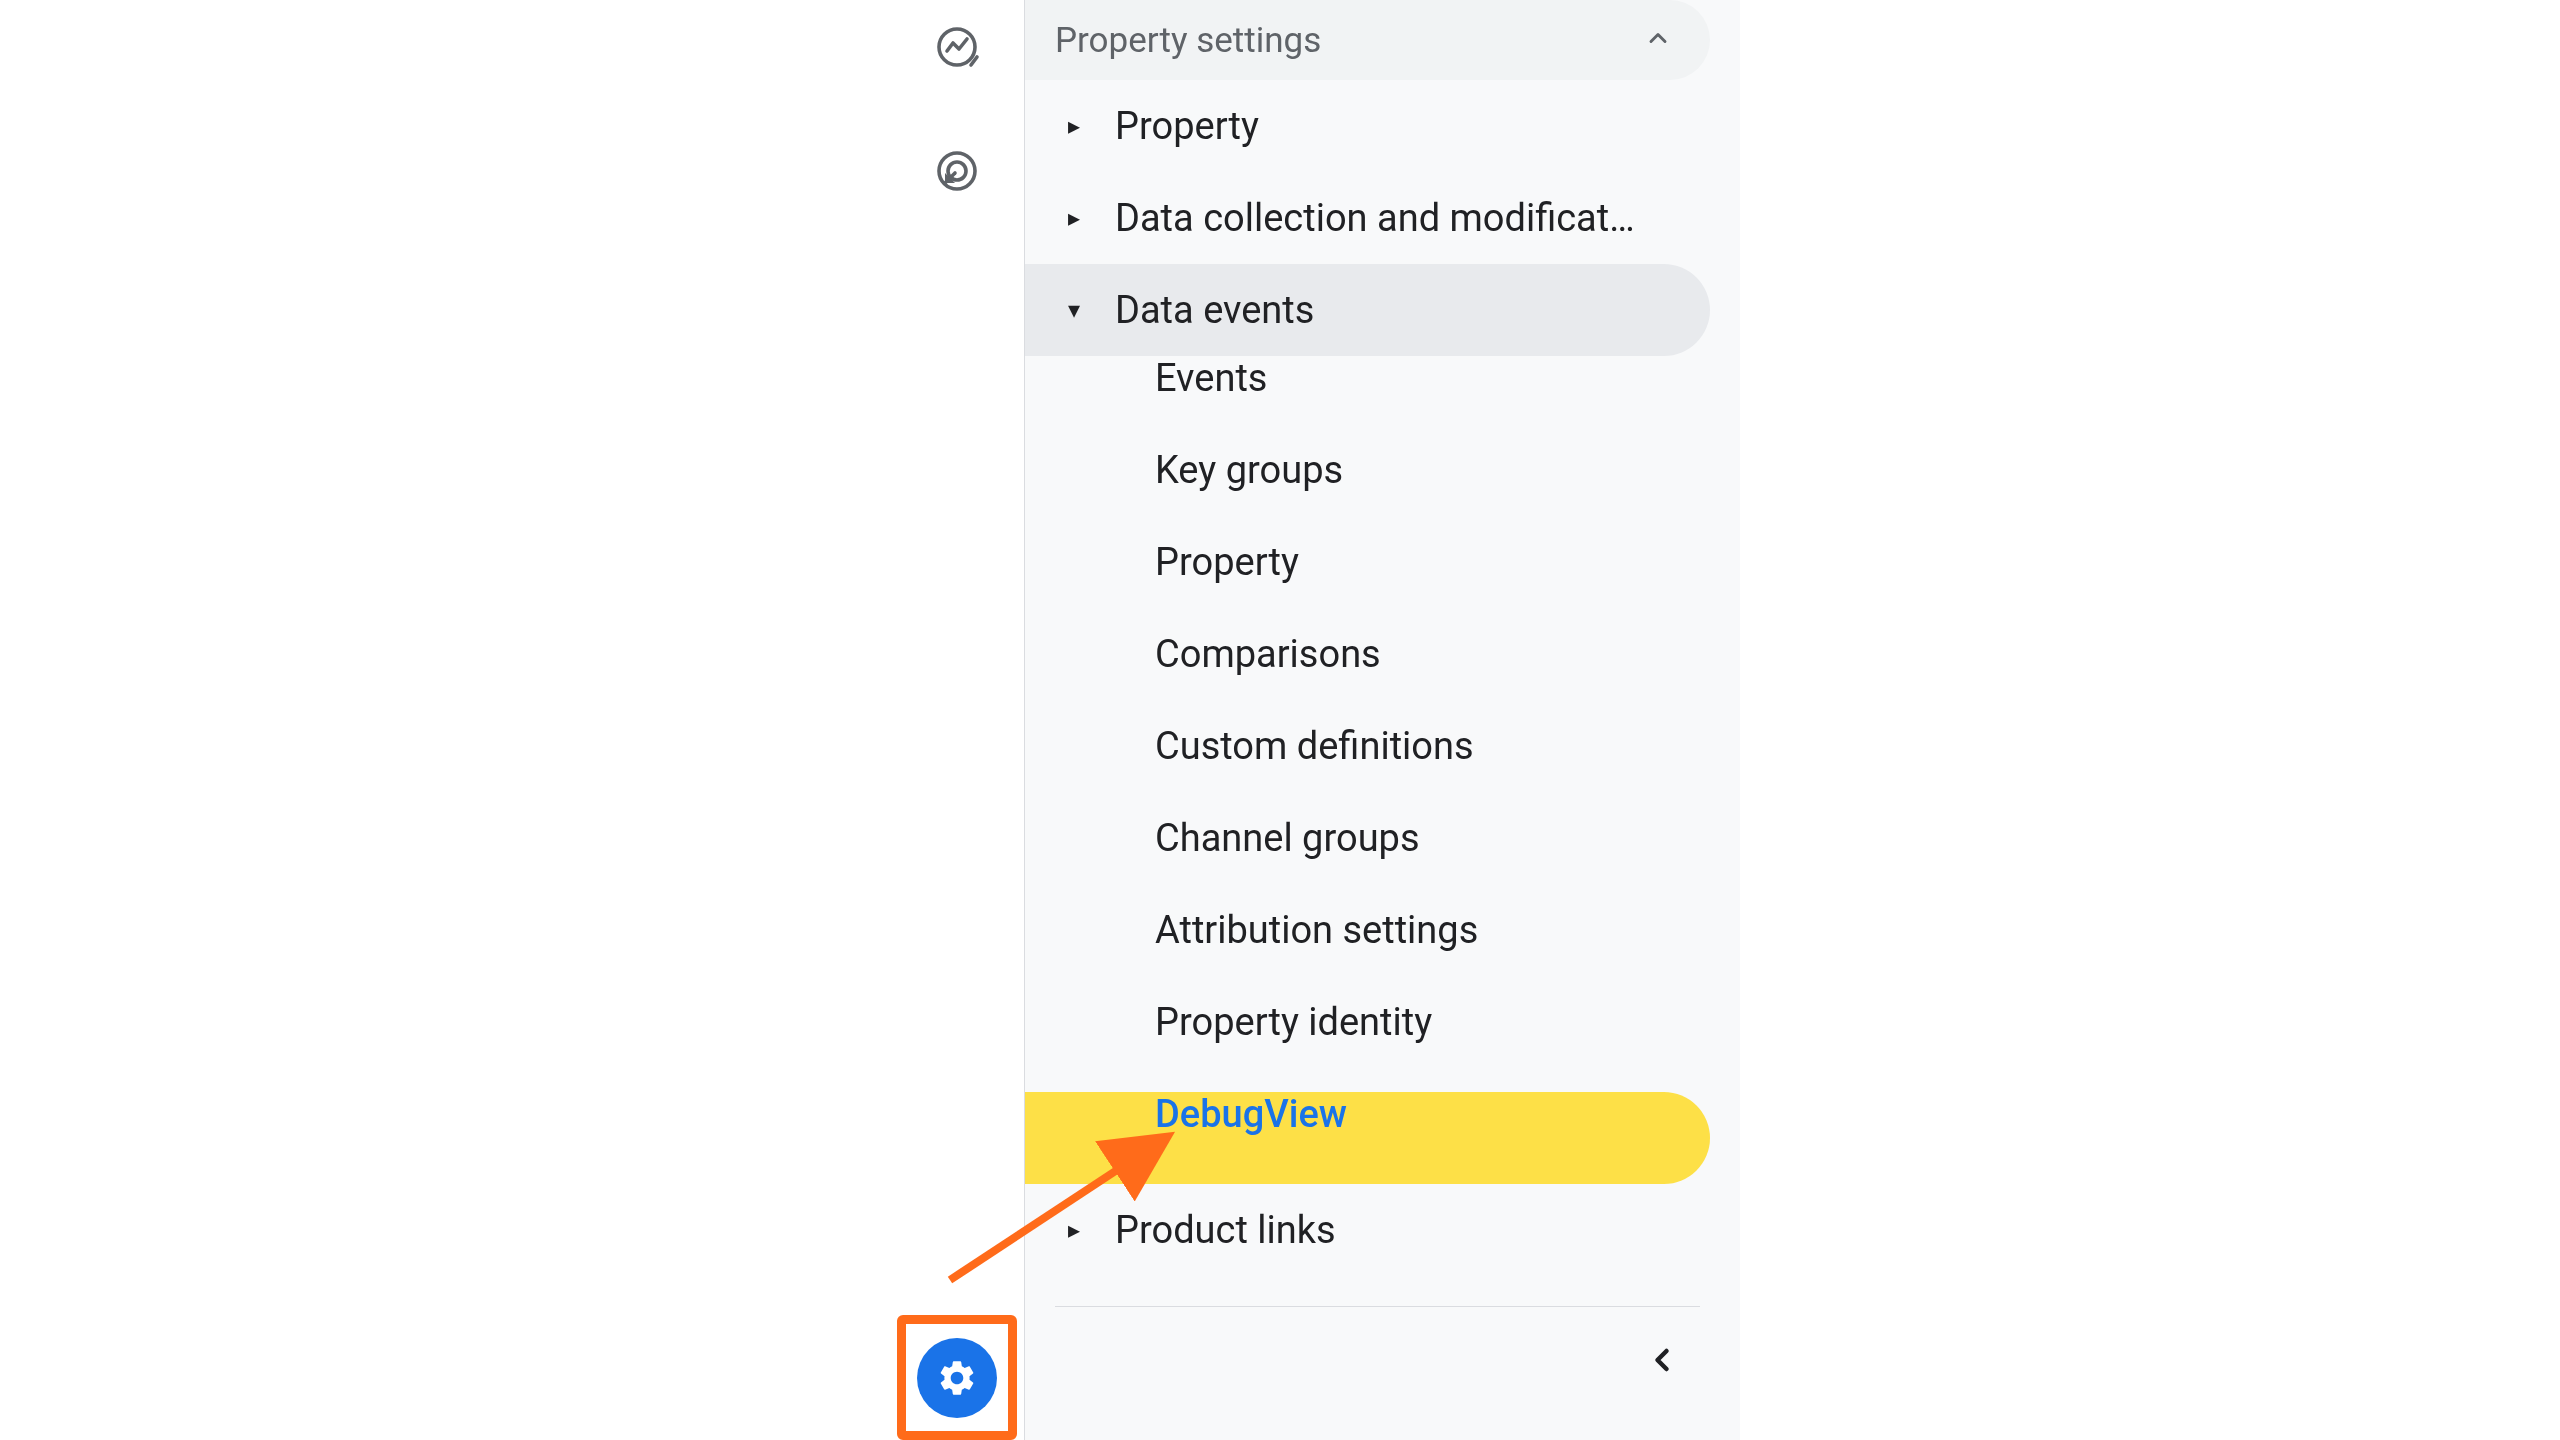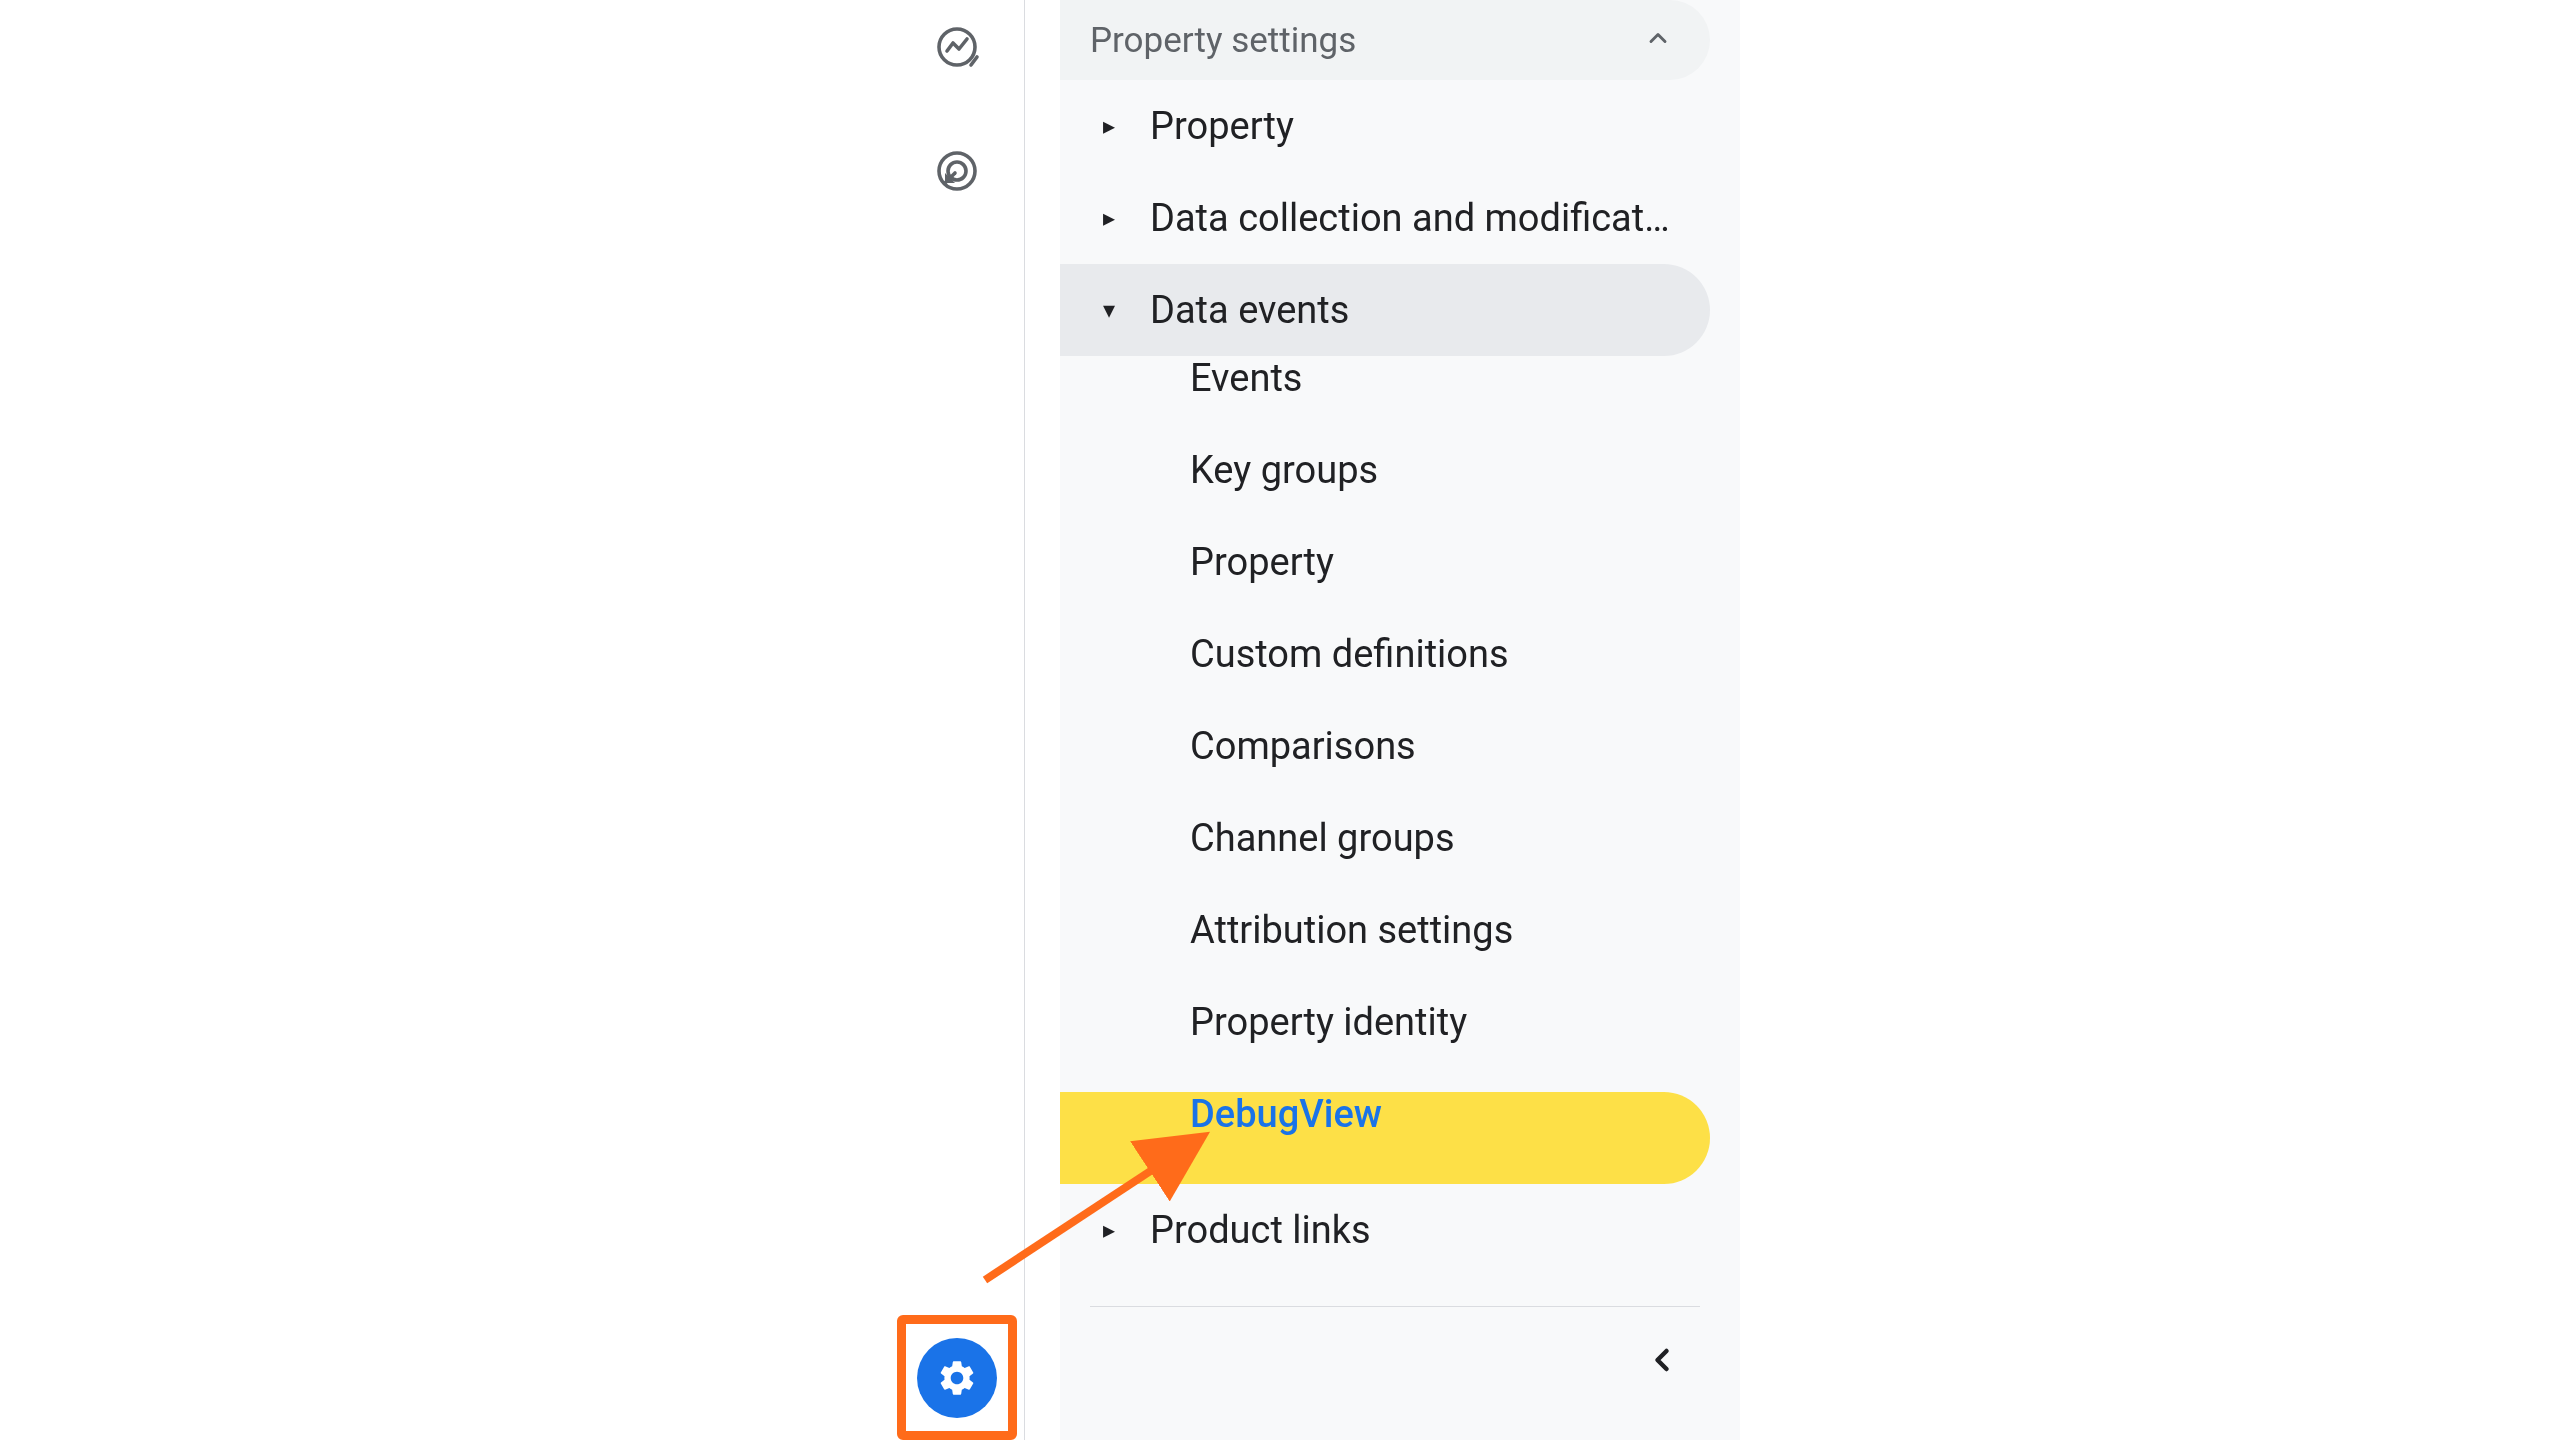--- a/index.html
+++ b/index.html
@@ -17,21 +17,20 @@
     }
     
     .container {
       position: absolute;
       left: 890px;
       top: 0;
       width: 850px;
       height: 1440px;
       display: flex;
       background: #ffffff;
-      gap: 35px;
     }
     
     .icon-rail {
       width: 135px;
       background: #ffffff;
       border-right: 1px solid #dadce0;
       position: relative;
       padding-top: 20px;
     }
     
@@ -218,24 +217,24 @@
     <div class="sub-item">
       <span>Events</span>
     </div>
     <div class="sub-item">
       <span>Key groups</span>
     </div>
     <div class="sub-item">
       <span>Property</span>
     </div>
     <div class="sub-item">
+      <span>Comparisons</span>
+    </div>
+    <div class="sub-item">
       <span>Custom definitions</span>
-    </div>
-    <div class="sub-item">
-      <span>Comparisons</span>
     </div>
     <div class="sub-item">
       <span>Channel groups</span>
     </div>
     <div class="sub-item">
       <span>Attribution settings</span>
     </div>
     <div class="sub-item">
       <span>Property identity</span>
     </div>

